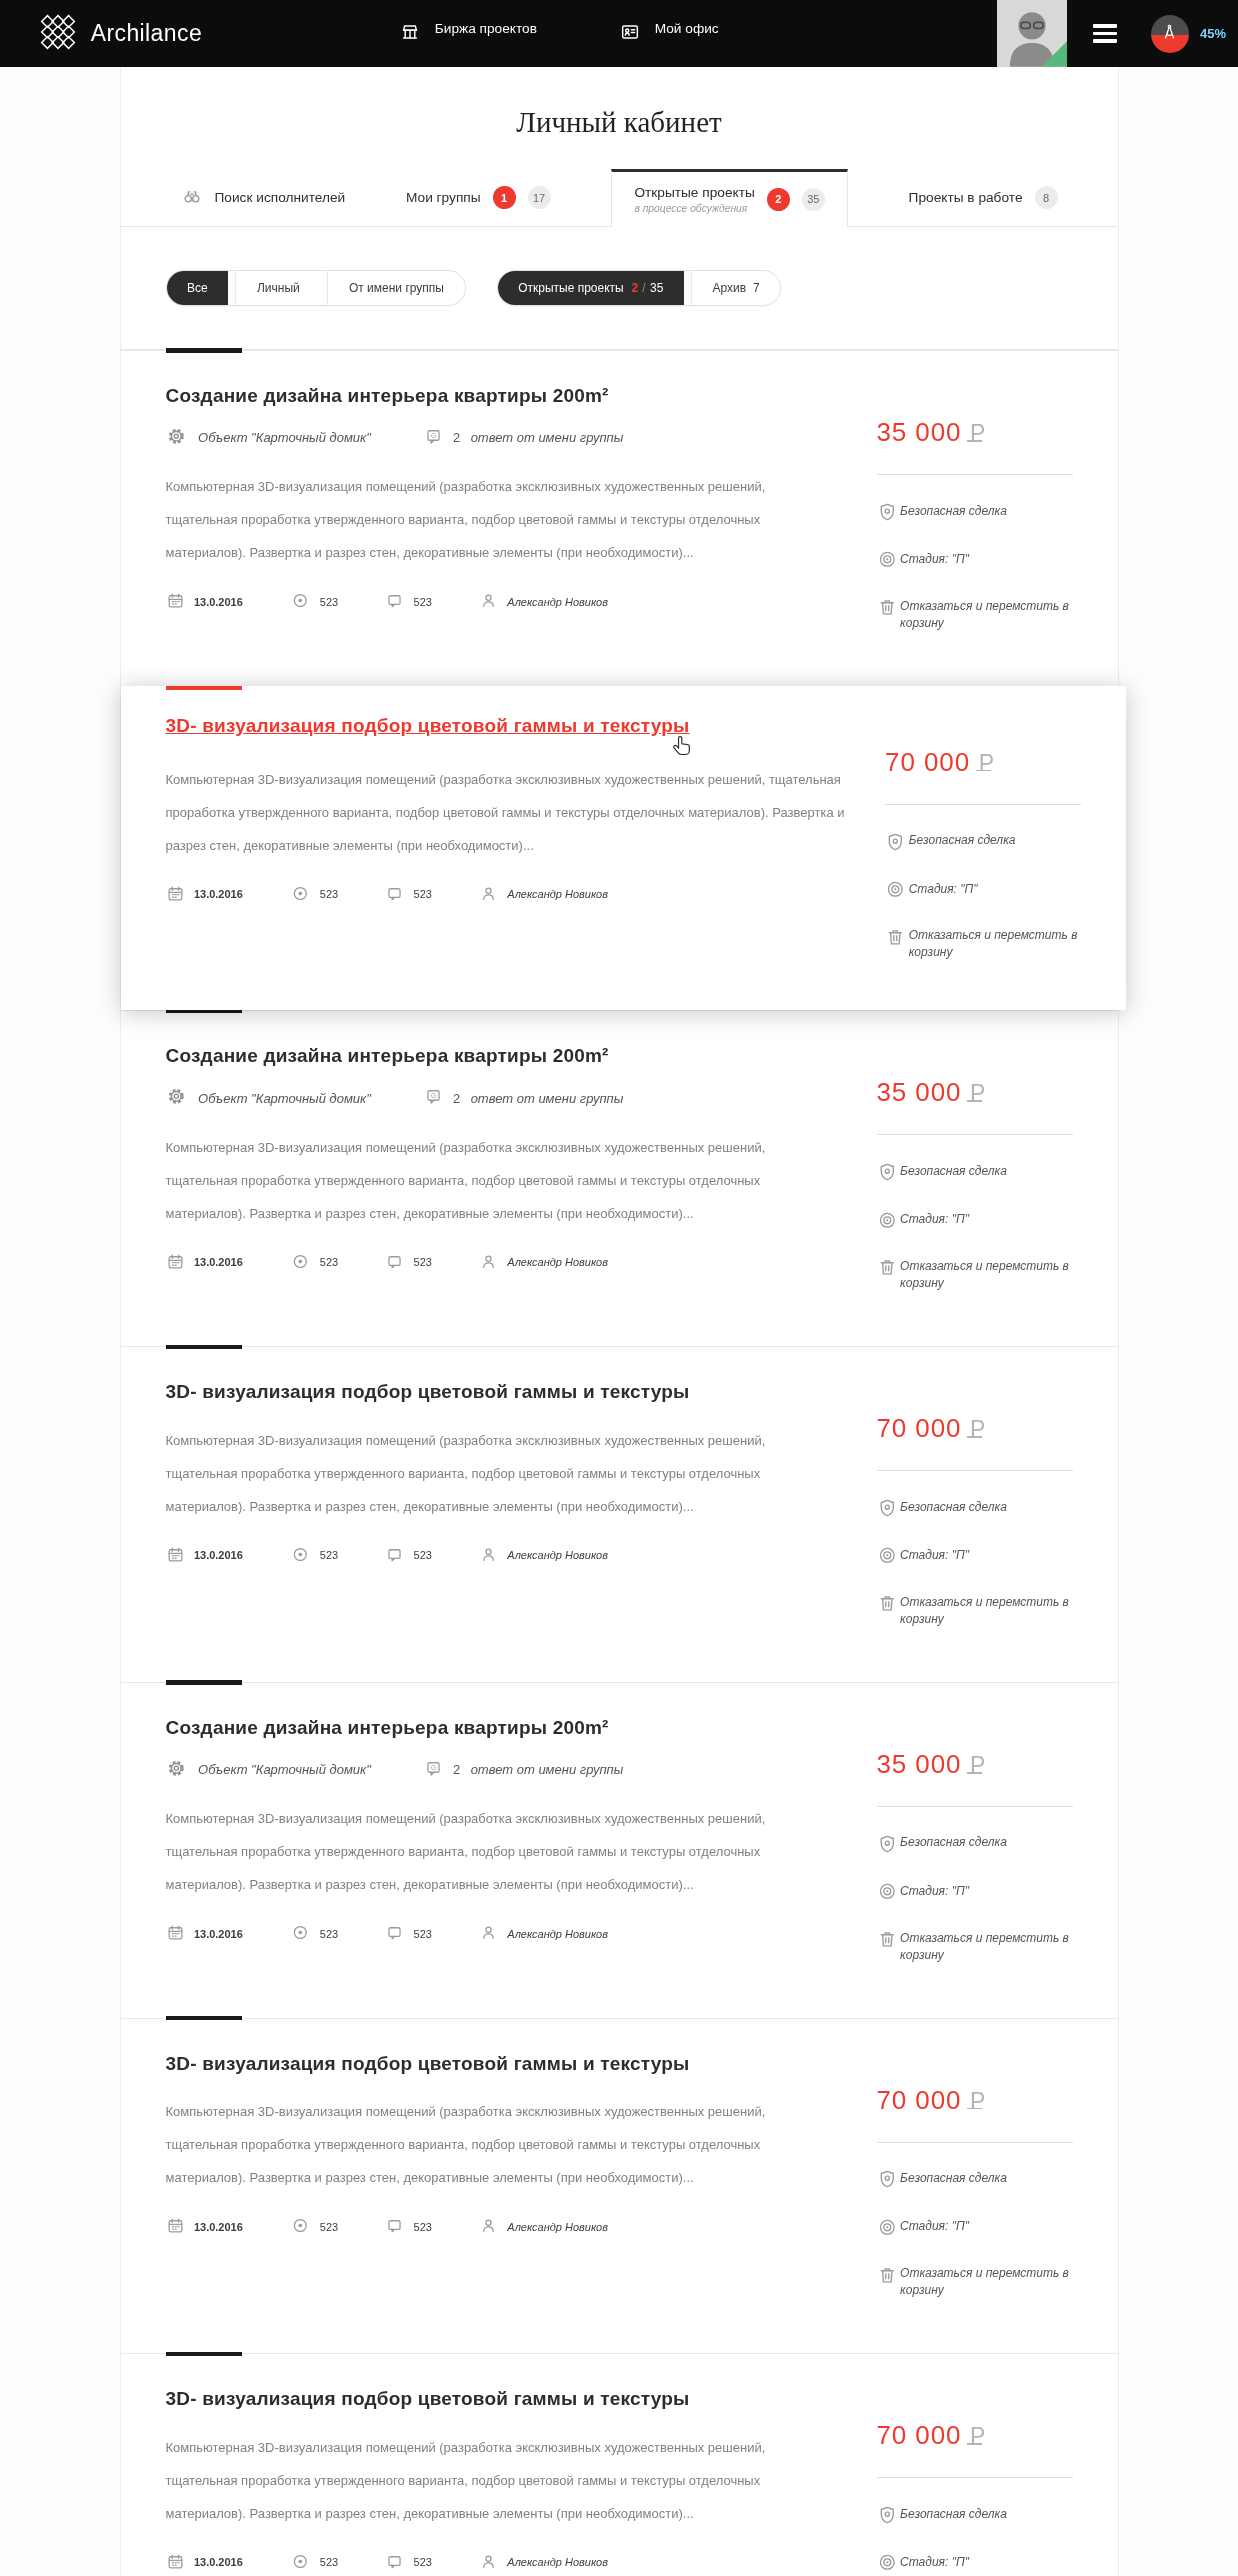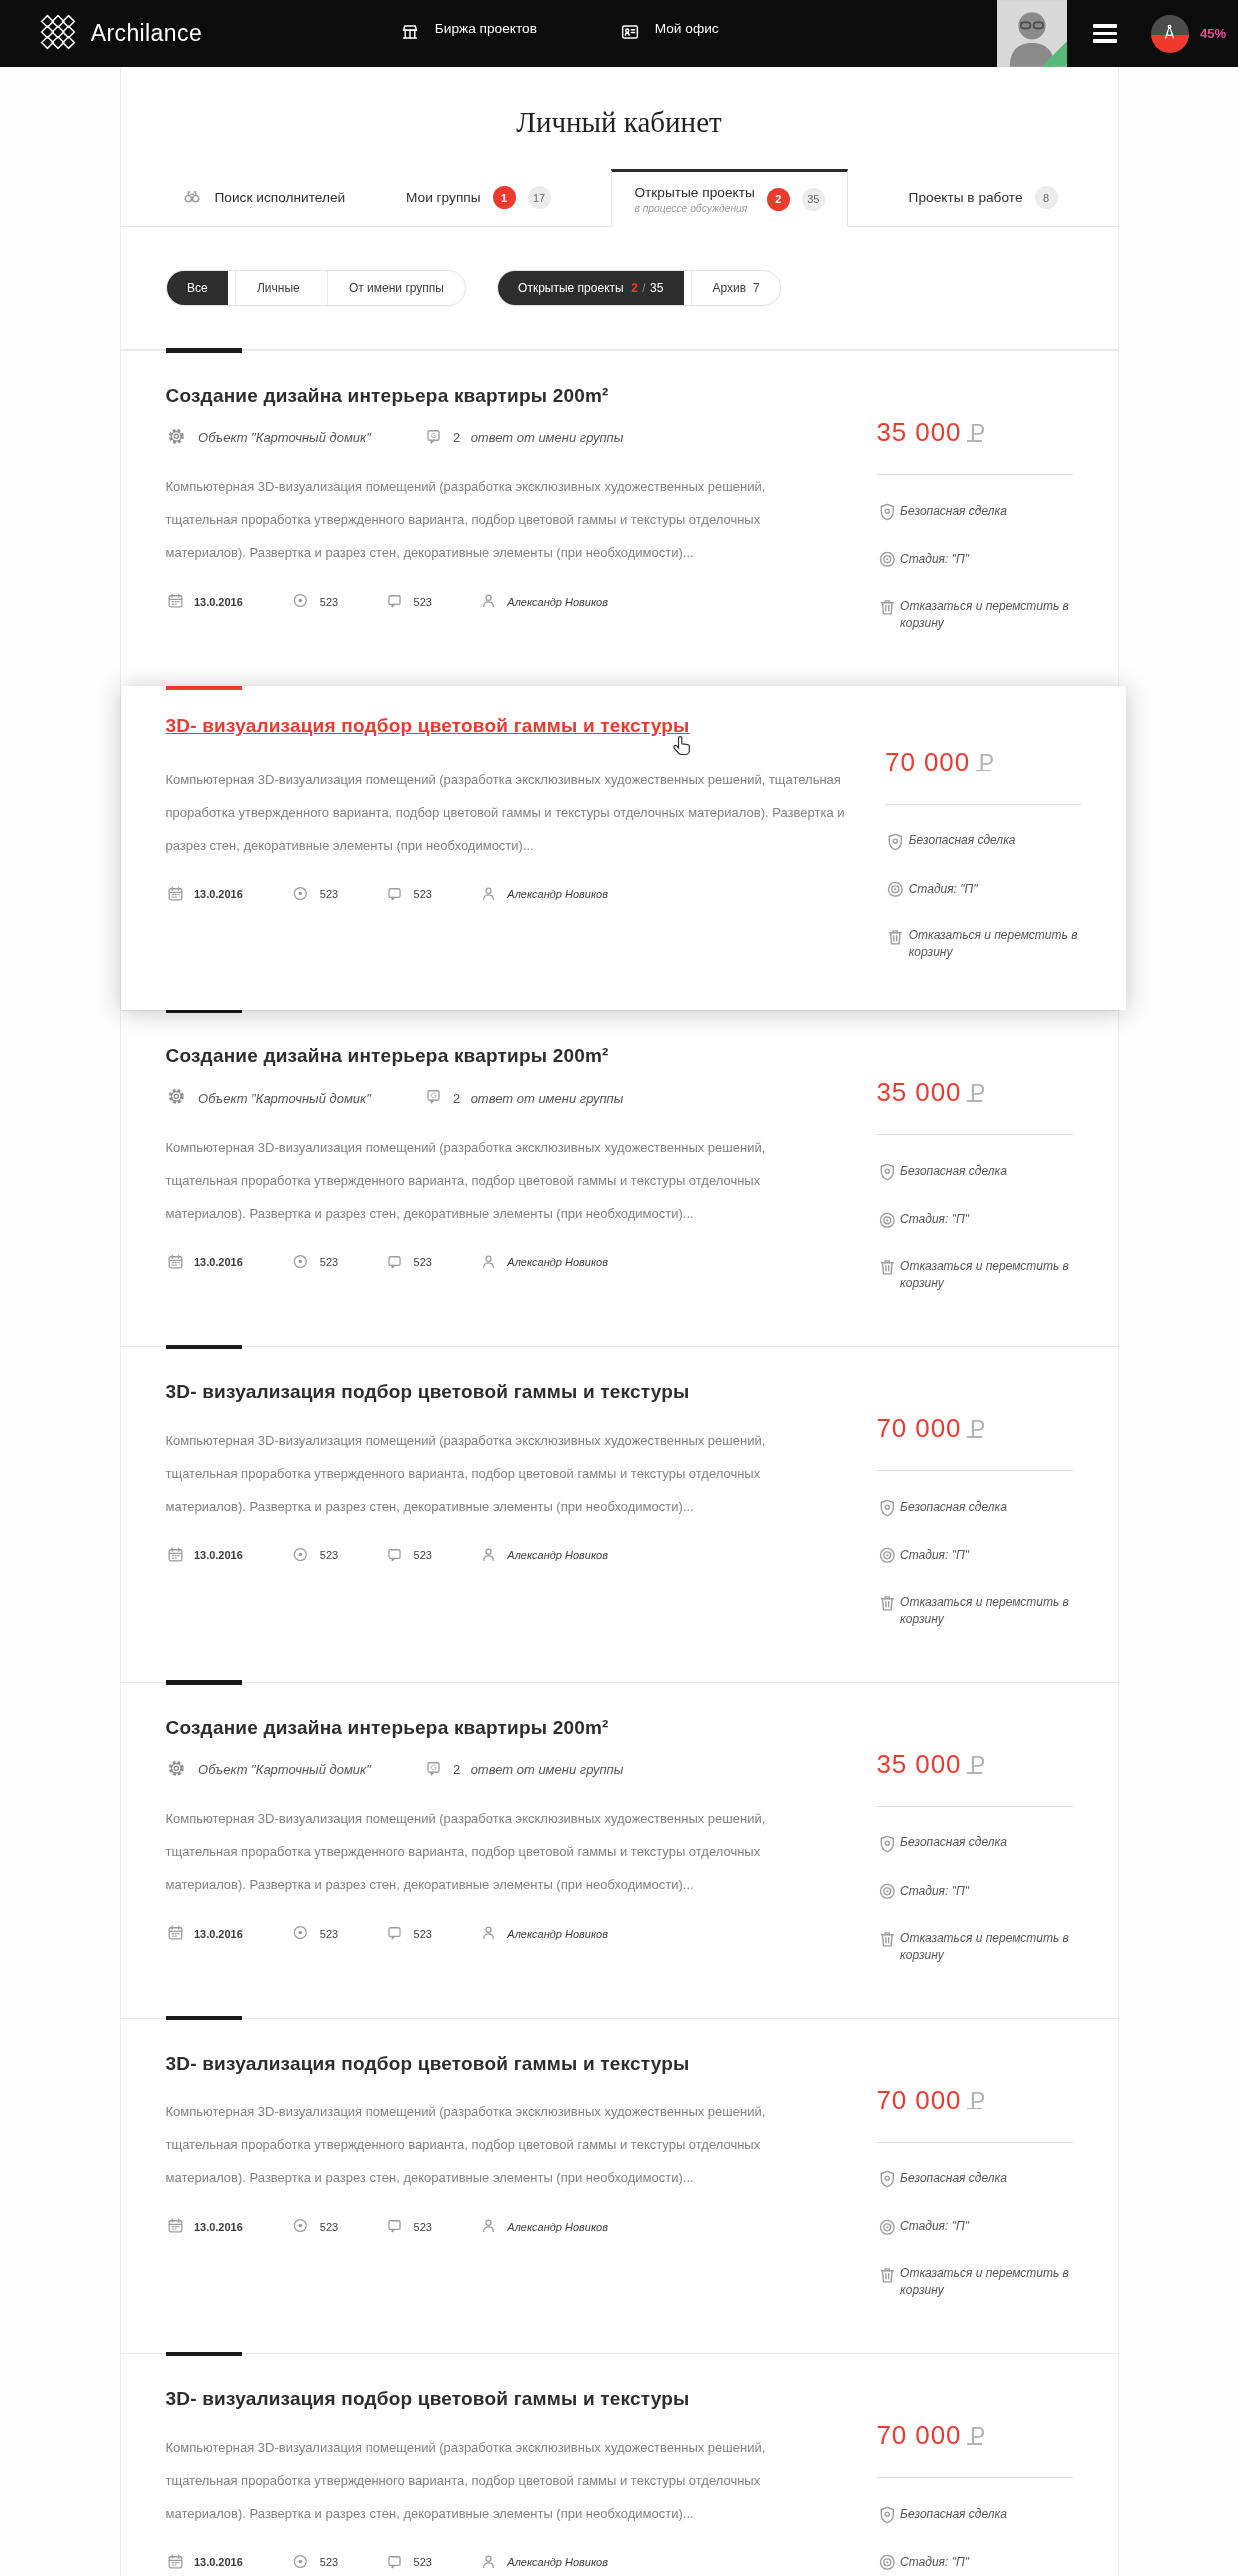--- a/index.html
+++ b/index.html
@@ -22,21 +22,21 @@
   .hdr-right { position:absolute; right:0; top:0; height:67px; display:flex; align-items:center; }
   .avatar { width:70px; height:67px; position:relative; overflow:hidden; background:#cfcfcf; }
   .avatar svg { display:block; }
   .burger { margin-left:26px; width:24px; display:flex; flex-direction:column; gap:4.3px; cursor:pointer; }
   .burger span { height:3.4px; background:#fff; border-radius:0.9px; }
   .progress-badge {
     margin-left:34px; width:38px; height:38px; border-radius:50%;
     background:linear-gradient(180deg,#4c4c4c 52%, #ee392e 52%);
     display:flex; align-items:center; justify-content:center;
   }
-  .progress-text { color:#ec4899; font-size:13px; margin:0 12px 0 11px; font-weight:bold; }
+  .progress-text { color:#7dd3fc; font-size:13px; margin:0 12px 0 11px; font-weight:bold; }
 
   
   .container {
     width:999px; margin:0 auto; background:#fff;
     border-left:0.9px solid #ededed; border-right:0.9px solid #ededed;
     position:relative;
   }
   .page-title {
     text-align:center; font-family:"Liberation Serif", serif; font-weight:normal;
     font-size:29px; color:#222; margin:0; padding-top:39px; padding-bottom:30px;
@@ -233,21 +233,21 @@
 
     <div class="tab">
       <span>Проекты в работе</span>
       <span class="badge badge-gray">8</span>
     </div>
   </div>
 
   <div class="filters">
     <div class="pill-group">
       <div class="seg seg-active">Все</div>
-      <div class="seg">Личные</div>
+      <div class="seg">Личный</div>
       <div class="seg">От имени группы</div>
     </div>
     <div class="pill-group">
       <div class="seg seg-active">
         <span>Открытые проекты</span>
         <span class="cnt-red">2</span>
         <span class="cnt-sep">/</span>
         <span>35</span>
       </div>
       <div class="seg">

